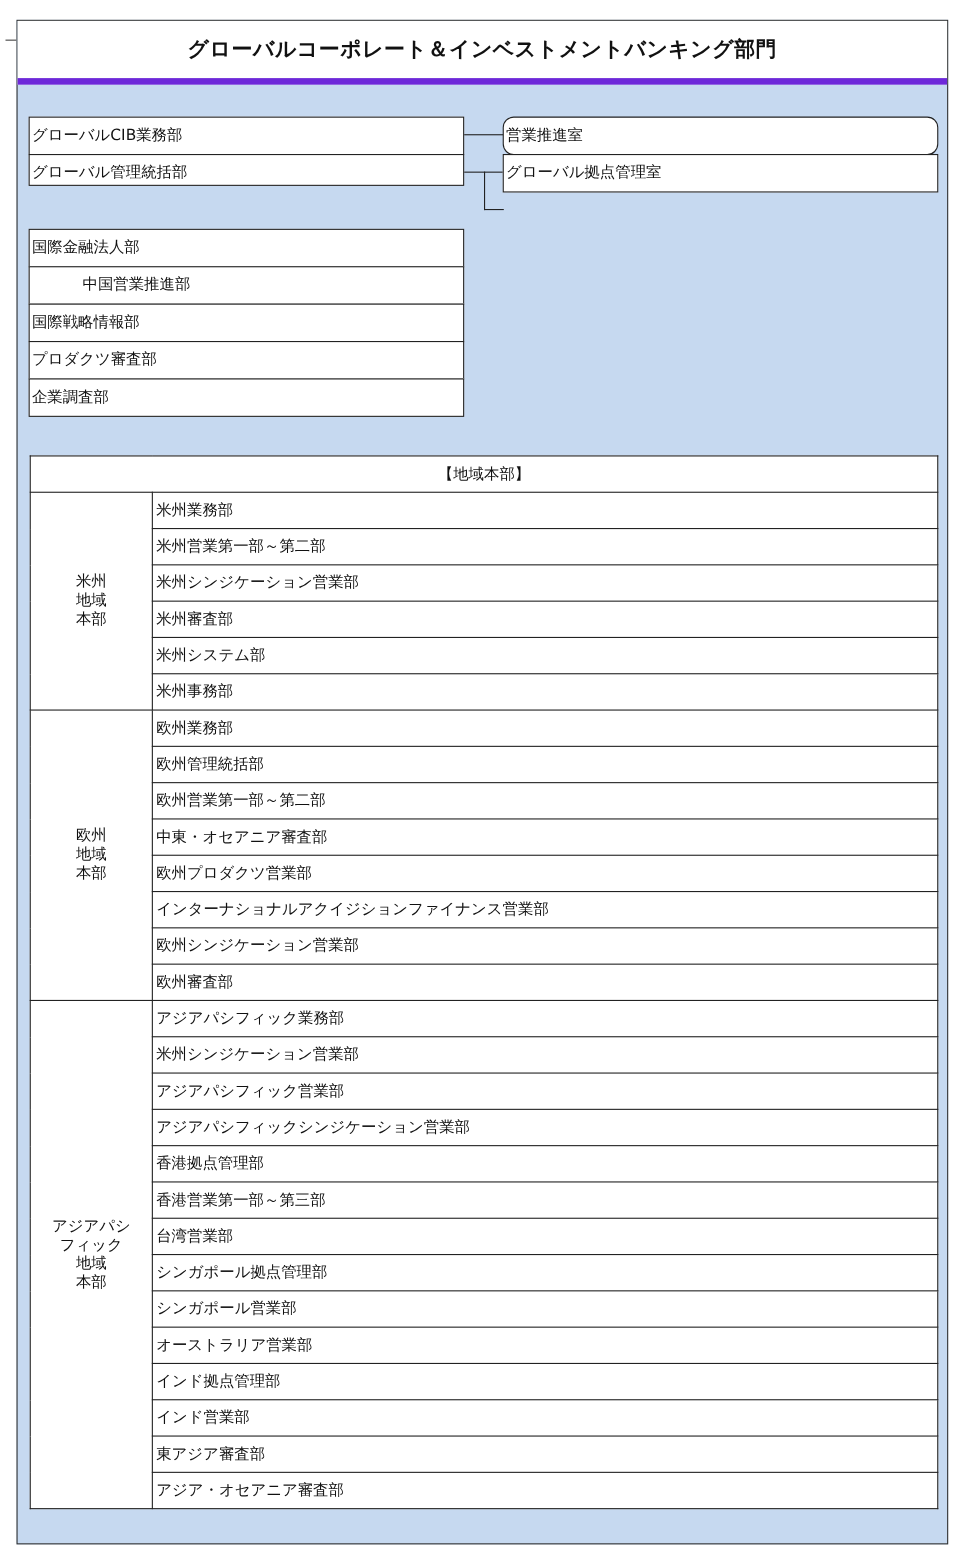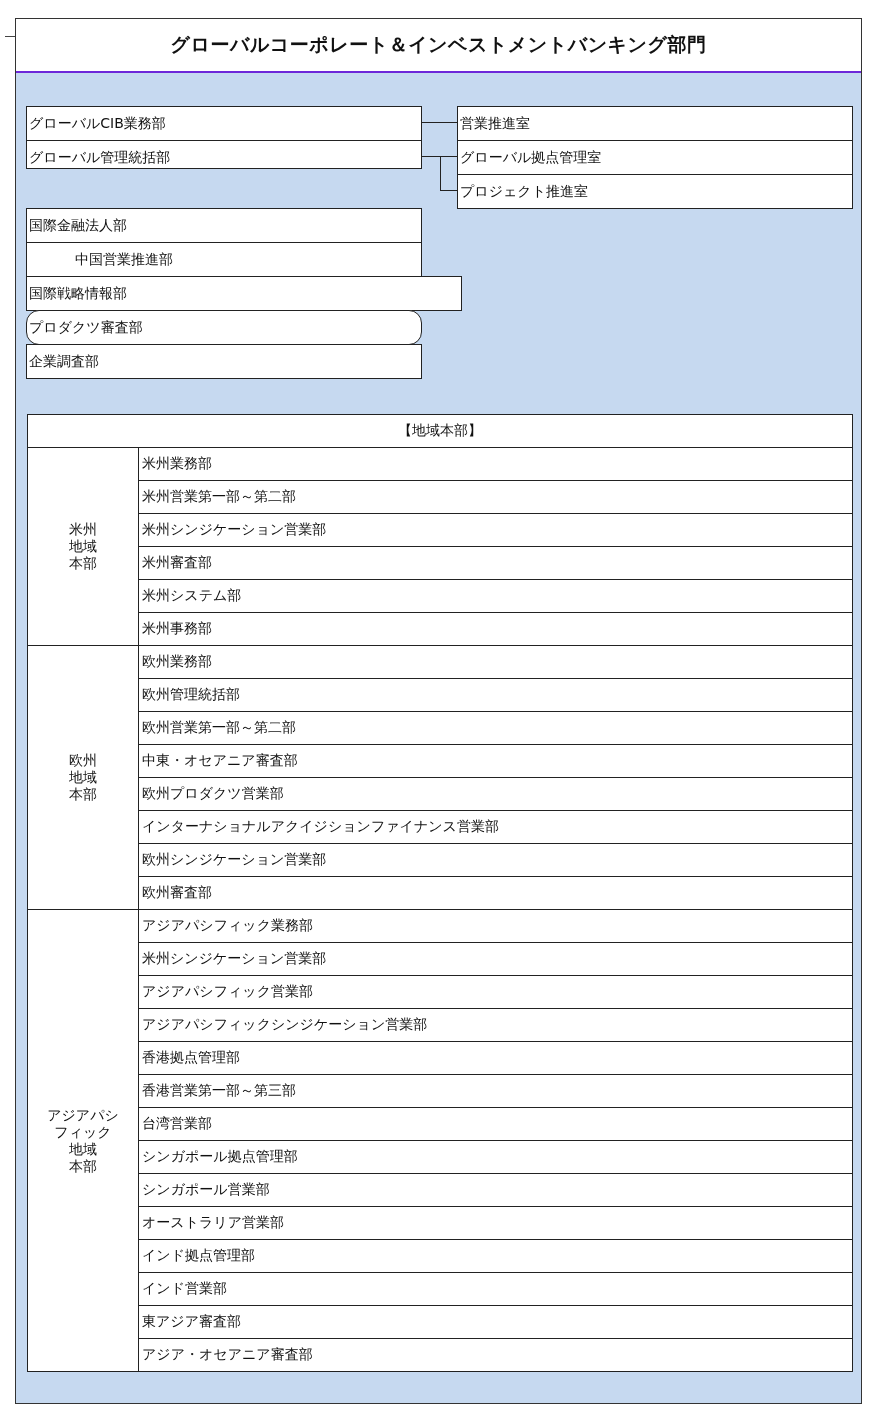--- a/index.html
+++ b/index.html
@@ -8,21 +8,21 @@
       font-family: "DejaVu Sans", "Liberation Sans", sans-serif;
       color: #111;
     }
     .tick { position: absolute; left: 5px; top: 36px; width: 10px; height: 1px; background: #444; }
     .frame {
       position: absolute; left: 15px; top: 18px; width: 847px; height: 1386px;
       border: 1px solid #333; box-sizing: border-box; background: #c6d9f0;
     }
     .title-bar {
       position: absolute; left: 0; top: 0; right: 0; height: 52px;
-      background: #ffffff; border-bottom: 2px solid #6d28d9;
+      background: #ffffff; border-bottom: 6px solid #6d28d9;
       display: flex; align-items: center; justify-content: center;
       font-weight: bold; font-size: 19px; letter-spacing: 0.5px;
     }
     .box {
       position: absolute; background: #fff; border: 1px solid #222; box-sizing: border-box;
       font-size: 14px; line-height: 33px; padding-left: 2px; white-space: nowrap;
     }
     .line { position: absolute; background: #222; }
     .region-table {
       position: absolute; left: 11px; top: 395px; width: 826px;
@@ -47,28 +47,27 @@
   <div class="title-bar">グローバルコーポレート＆インベストメントバンキング部門</div>
 
   <div class="box" style="left:10px; top:87px; width:396px; height:35px;">グローバルCIB業務部</div>
   <div class="box" style="left:10px; top:121px; width:396px; height:29px;">グローバル管理統括部</div>
 
   <div class="line" style="left:406px; top:103px; width:36px; height:1px;"></div>
   <div class="line" style="left:406px; top:137px; width:36px; height:1px;"></div>
   <div class="line" style="left:424px; top:137px; width:1px; height:35px;"></div>
   <div class="line" style="left:424px; top:171px; width:18px; height:1px;"></div>
 
-  <div class="box" style="left:441px; top:87px; width:396px; height:35px;">営業推進室</div>
+  <div class="box" style="left:441px; top:87px; width:396px; height:35px;border-radius:10px;">営業推進室</div>
   <div class="box" style="left:441px; top:121px; width:396px; height:35px;">グローバル拠点管理室</div>
-  <div class="box" style="left:441px; top:155px; width:396px; height:35px;">プロジェクト推進室</div>
 
   <div class="box" style="left:10px; top:189px; width:396px; height:35px;">国際金融法人部</div>
   <div class="box" style="left:10px; top:223px; width:396px; height:35px;padding-left:48px;">中国営業推進部</div>
-  <div class="box" style="left:10px; top:257px; width:436px; height:35px;">国際戦略情報部</div>
-  <div class="box" style="left:10px; top:291px; width:396px; height:35px;border-radius:13px;">プロダクツ審査部</div>
+  <div class="box" style="left:10px; top:257px; width:396px; height:35px;">国際戦略情報部</div>
+  <div class="box" style="left:10px; top:291px; width:396px; height:35px;">プロダクツ審査部</div>
   <div class="box" style="left:10px; top:325px; width:396px; height:35px;">企業調査部</div>
 
   <table class="region-table">
     <tbody>
         <tr>
       <th colspan="2">【地域本部】</th>
     </tr>
 
     <tr>
       <td class="region" rowspan="6">米州<br>地域<br>本部</td>

